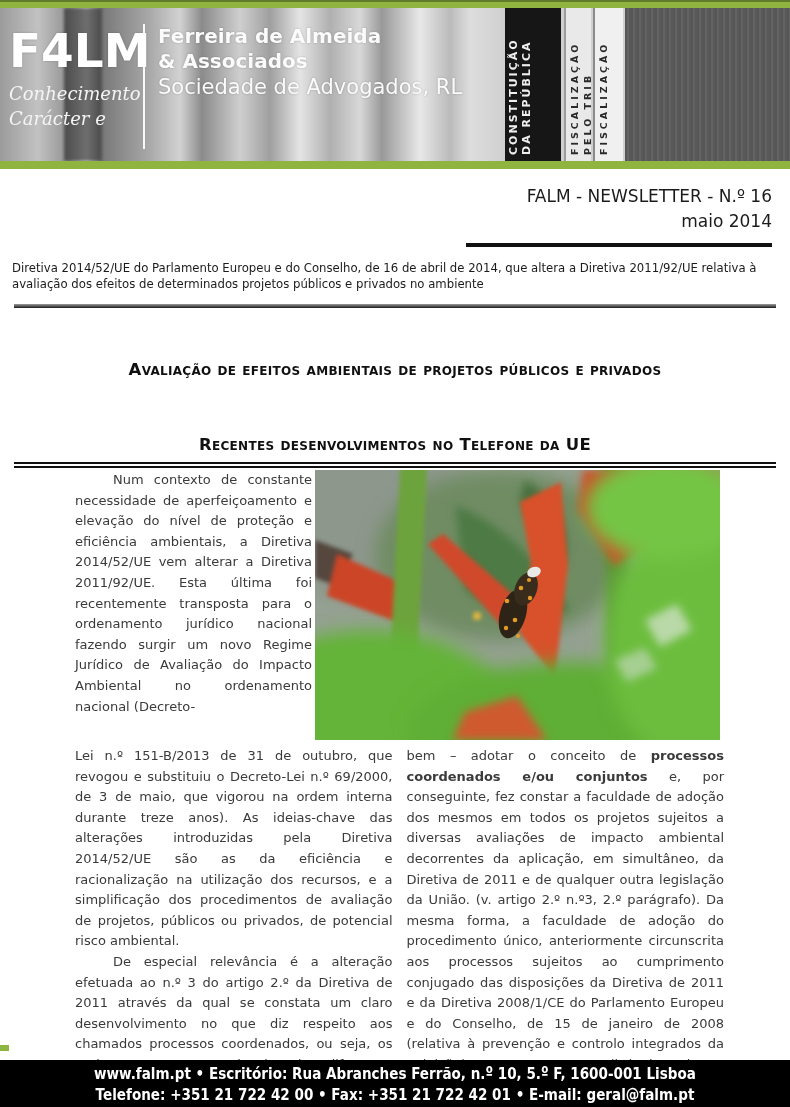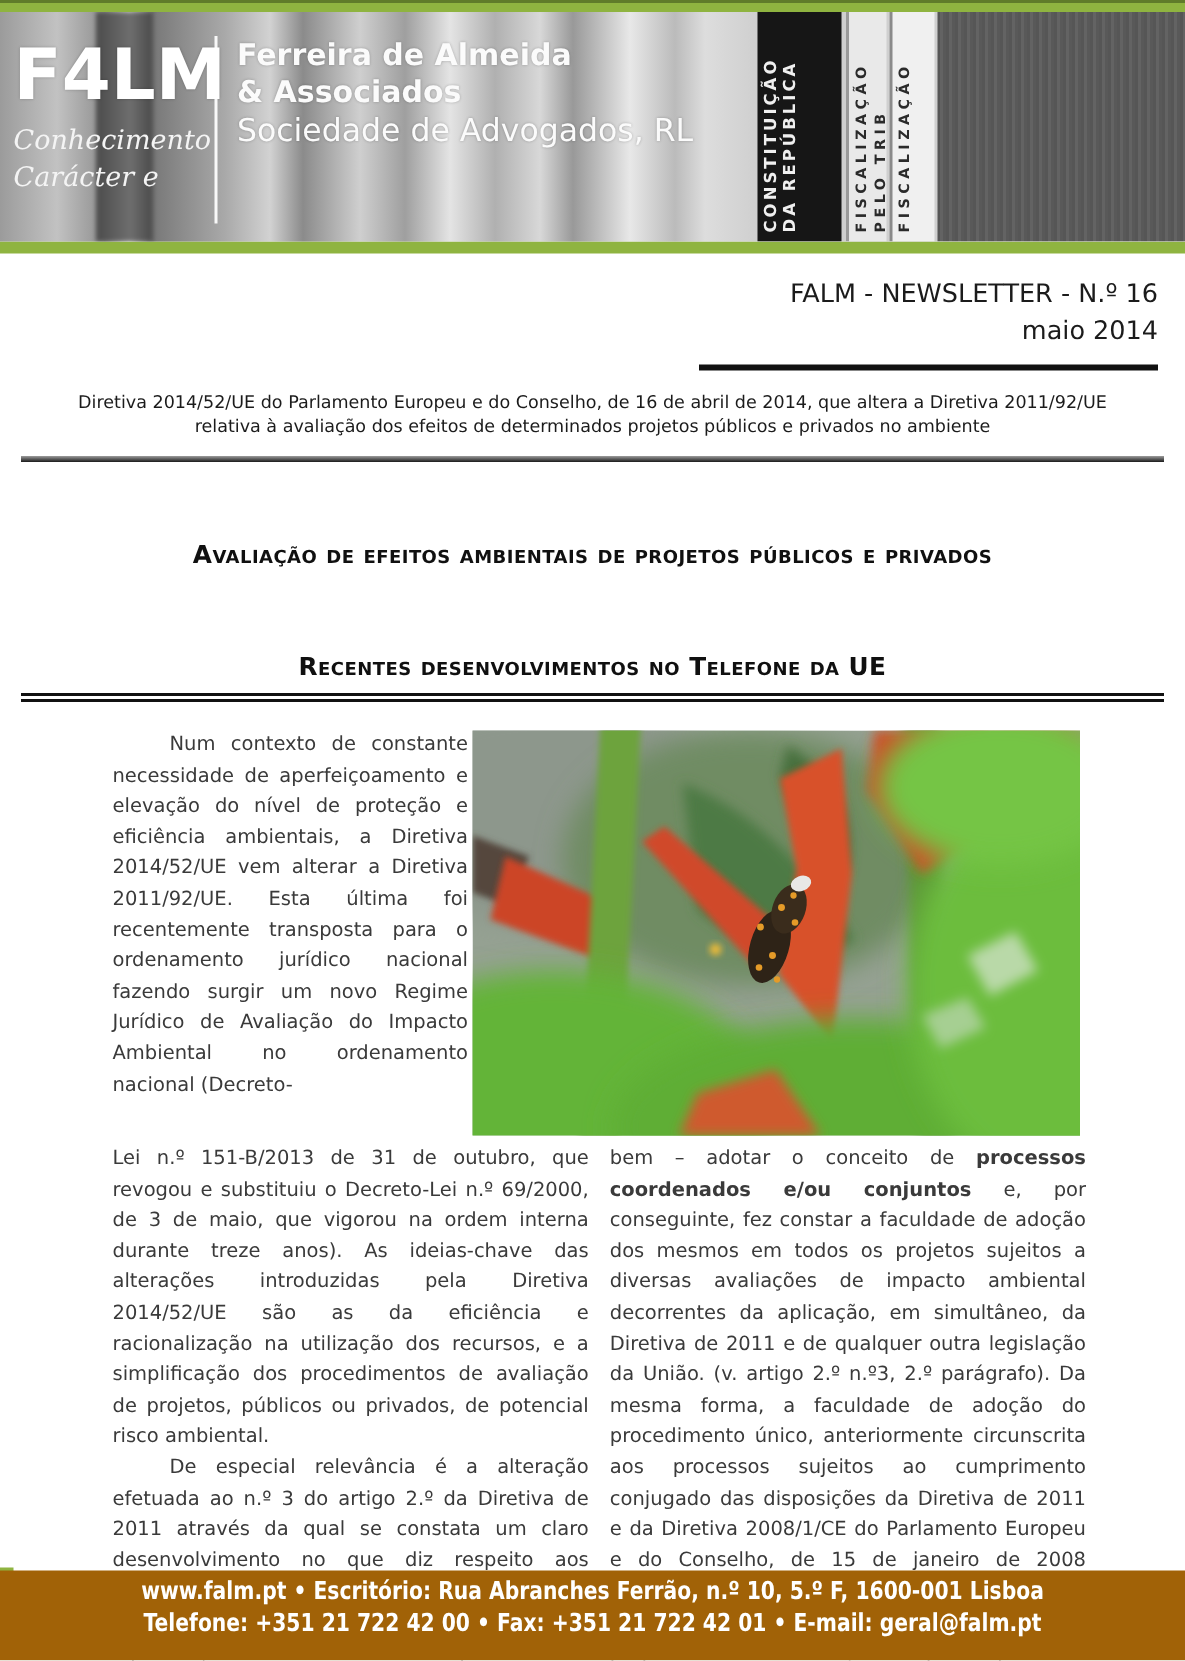--- a/index.html
+++ b/index.html
@@ -47,43 +47,43 @@
   .firm-block { position:absolute; left:158px; top:16px; color:#fbfbfb; text-shadow:0 0 2px rgba(0,0,0,.25); }
   .firm-name { font-size:20px; font-weight:bold; line-height:25px; }
   .firm-sub { font-size:21px; line-height:26px; font-weight:normal; }
 
   
   .masthead { padding:15px 18px 0 0; text-align:right; color:#1b1b1b;
               font-size:17px; line-height:25px; }
   .masthead-rule { height:4px; background:#111; width:306px; margin:9px 18px 0 auto; }
 
   
-  .lead { margin-top:14px; padding:0 41px; text-align:center;
+  .lead { margin-top:14px; padding:0 12px; 
           font-size:11.7px; line-height:15.5px; color:#1b1b1b; }
 
   
   .rule-gradient { height:4px; margin:12px 14px 0; background:linear-gradient(#9d9d9d,#1a1a1a); }
   .headline { margin-top:5px; text-align:center; color:#101010; }
   .headline .hl { font-variant:small-caps; font-weight:bold; font-size:16.5px;
                   line-height:27px; letter-spacing:.3px;margin-top:48px; }
   .rule-double { height:6px; margin:4px 14px 0; border-top:2px solid #111; border-bottom:2px solid #111; }
 
   
   .body-text { font-size:13px; line-height:20.6px; color:#3a3a3a; text-align:justify; }
   .indent { text-indent:38px; }
-  .top-section { display:flex; margin:19px 0 0 75px; }
+  .top-section { display:flex; margin:2px 0 0 75px; }
   .intro-col { width:237px; margin-right:3px; }
   .photo-figure { width:405px; height:270px; flex:none; }
   .photo-figure svg { display:block; width:405px; height:270px; }
   .columns { display:flex; gap:14px; margin:6px 66px 0 75px; }
   .col { flex:1; min-width:0; }
 
   
-  .footer { position:absolute; left:0; right:0; bottom:0; height:60px;
-            background:#a16207; color:#ffffff; z-index:5; text-align:center; }
+  .footer { position:absolute; left:0; right:0; bottom:0; height:47px;
+            background:#000000; color:#ffffff; z-index:5; text-align:center; }
   .footer-inner { padding-top:4px; font-size:16.5px; line-height:20.5px; font-weight:bold;
                   transform:scaleX(.82); transform-origin:50% 0; white-space:nowrap; }
   .green-mark { position:absolute; left:0; bottom:56px; width:9px; height:6px;
                 background:#8fb440; z-index:4; }
 </style>
 </head>
 <body>
 
 <div class="page">
 

